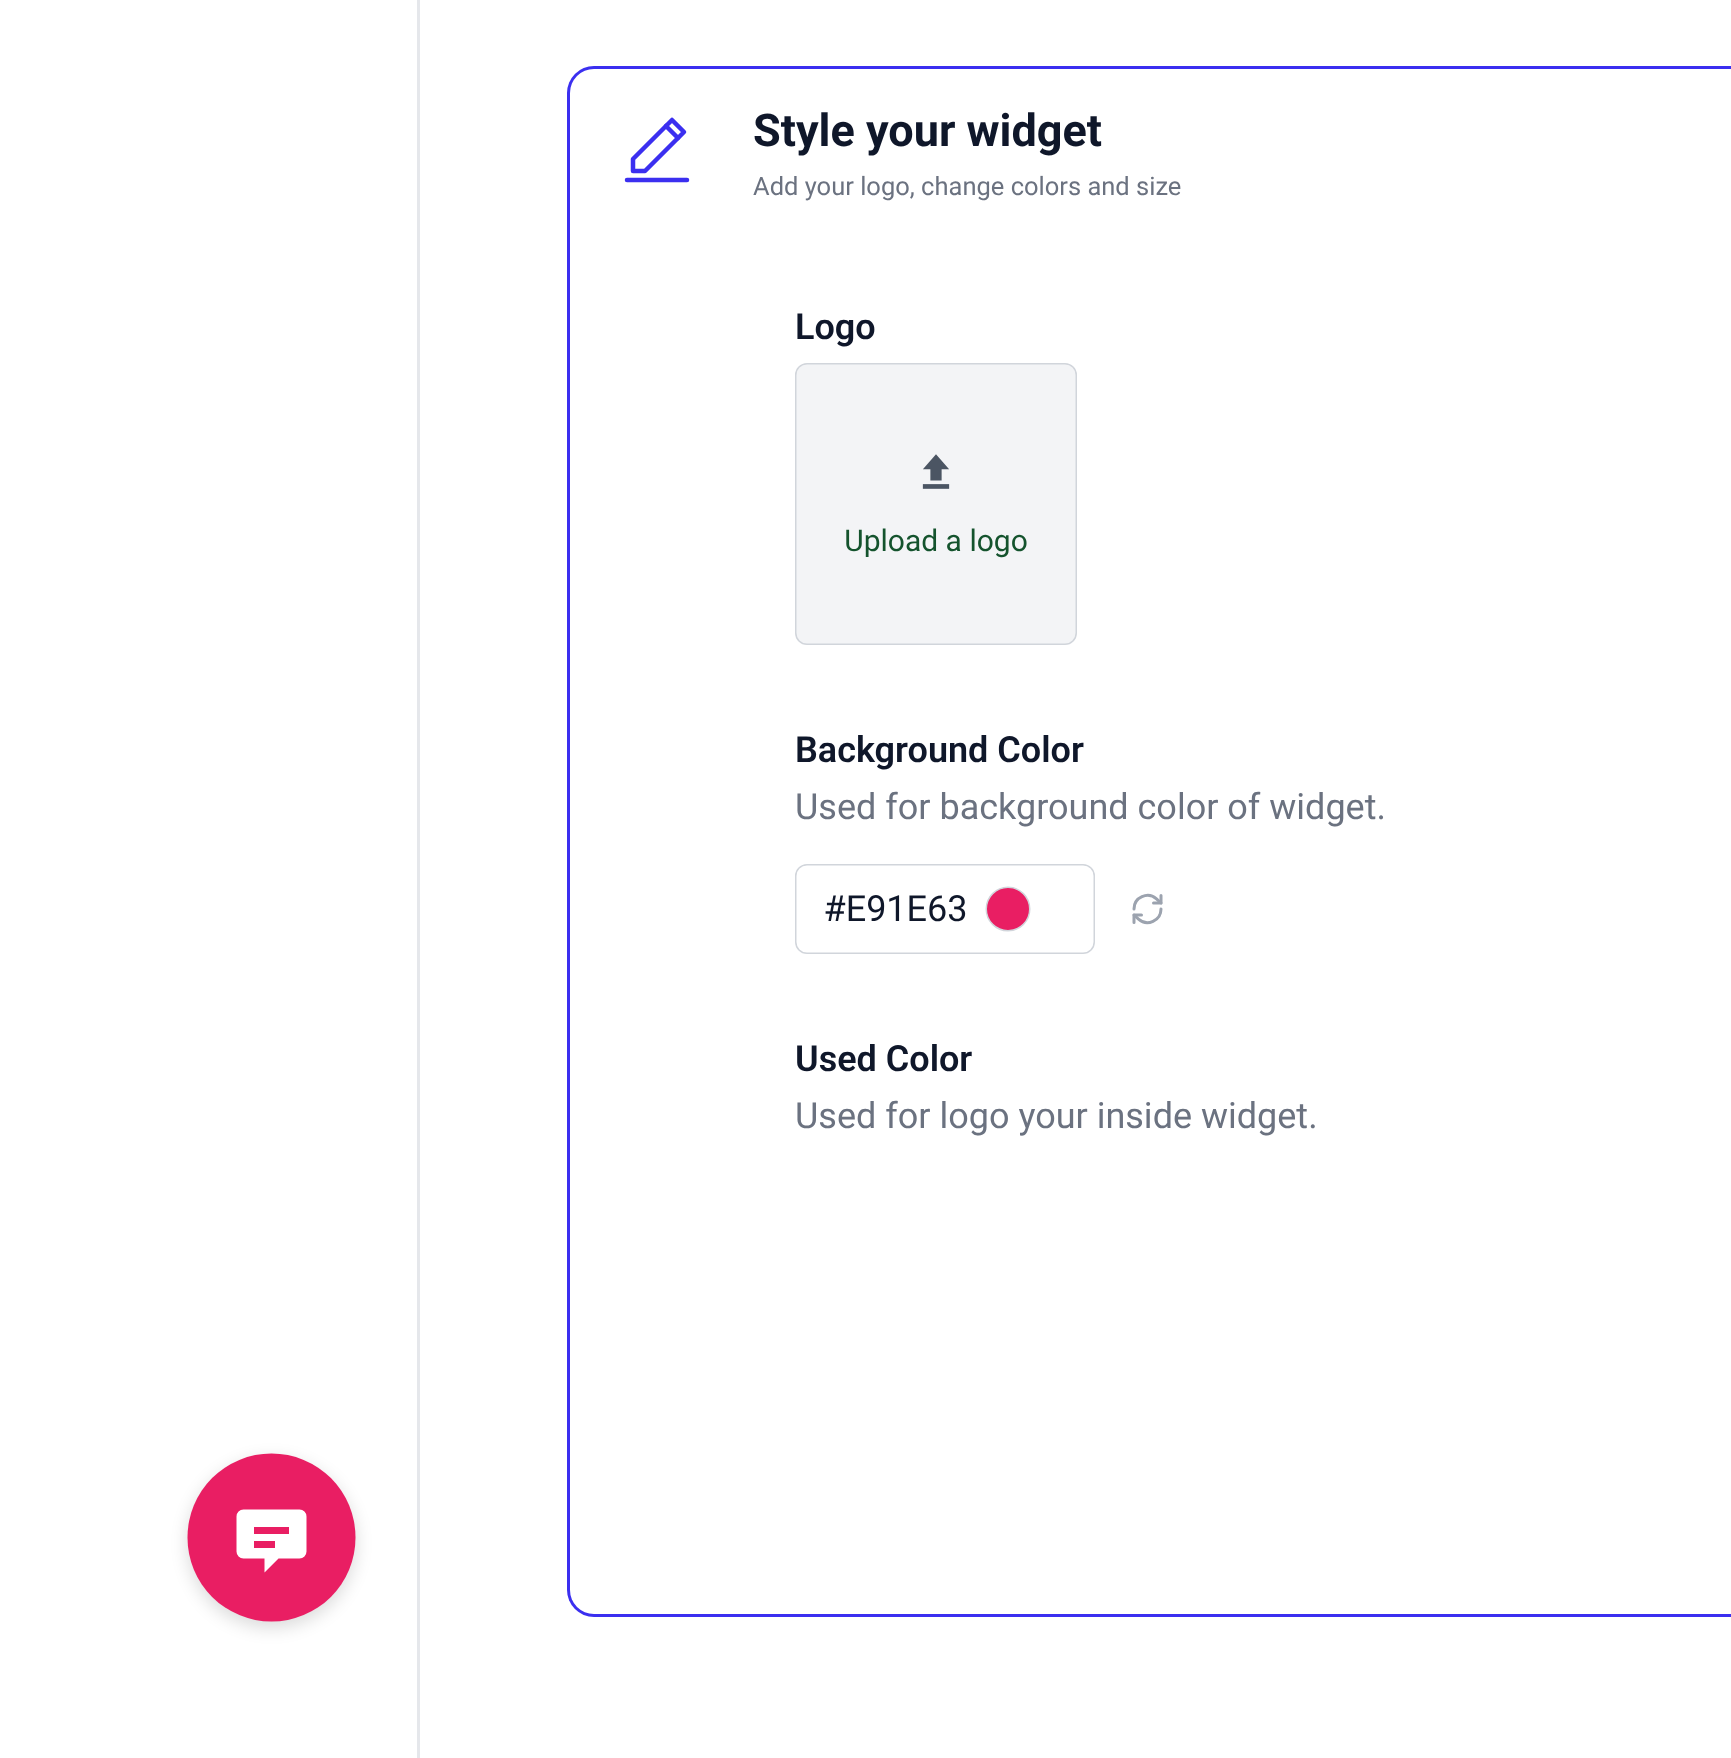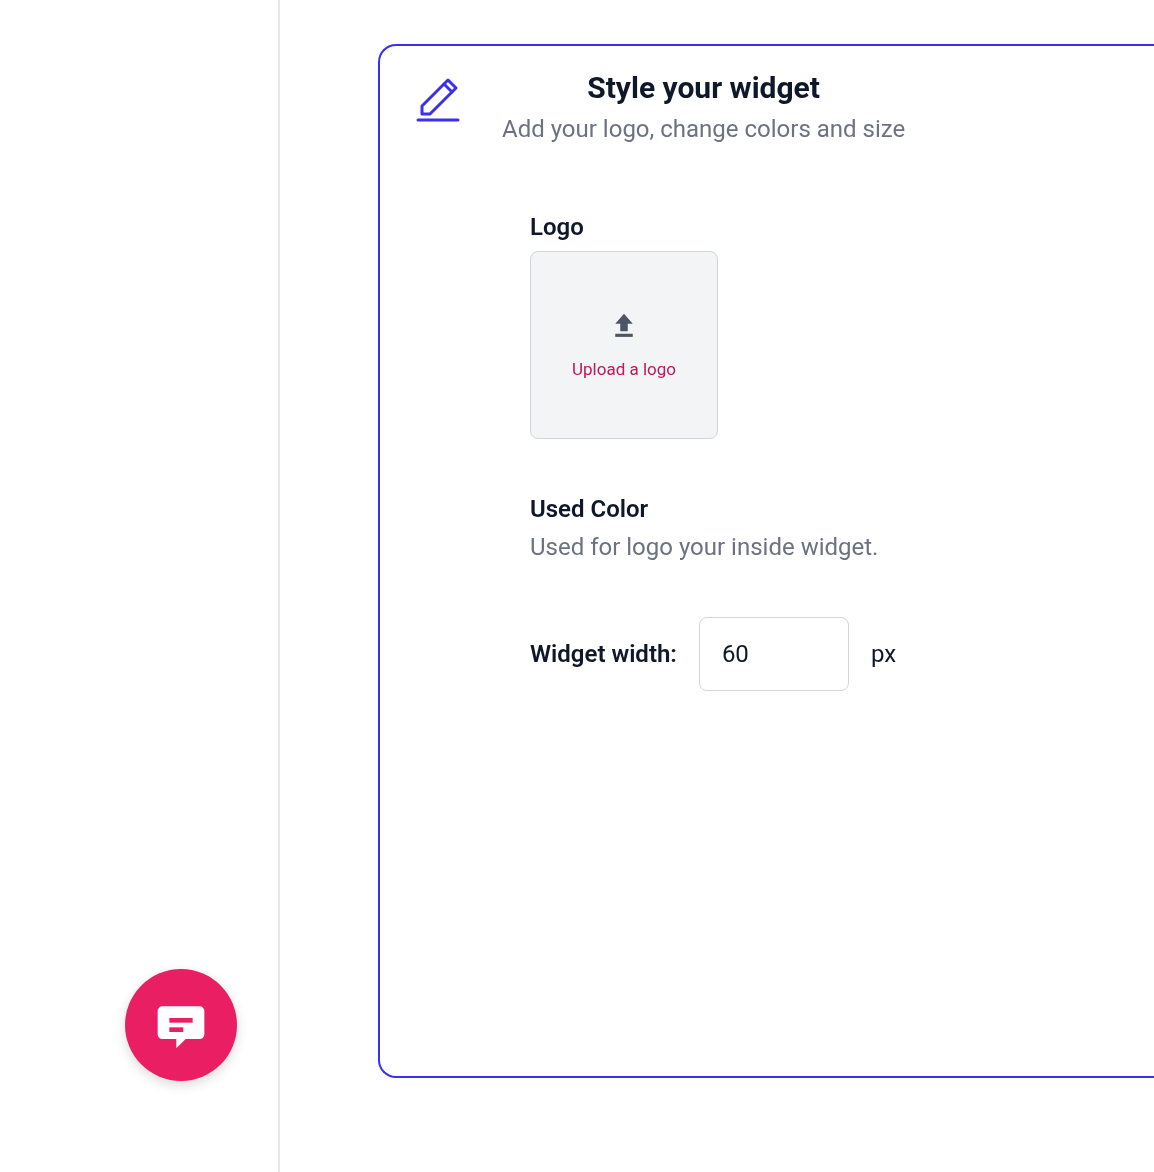--- a/index.html
+++ b/index.html
@@ -47,24 +47,23 @@
       display: flex;
       align-items: center;
       justify-content: center;
     }
     .panel-title {
       font-size: 30px;
       font-weight: 700;
       color: #0f172a;
       line-height: 1.2;
       margin-bottom: 8px;
-      text-align: center;
     }
     .panel-subtitle {
-      font-size: 24px;
+      font-size: 17px;
       color: #6b7280;
       line-height: 1.3;
     }
     .section-content {
       margin-left: 120px;
       margin-top: 68px;
     }
     .field-group {
       margin-bottom: 56px;
     }
@@ -89,22 +88,22 @@
       flex-direction: column;
       align-items: center;
       justify-content: center;
       cursor: pointer;
       gap: 14px;
     }
     .upload-icon {
       color: #4b5563;
     }
     .upload-text {
-      font-size: 17px;
-      color: #be185d;
+      font-size: 20px;
+      color: #14532d;
       text-align: left;
       line-height: 1.35;
       padding: 0 22px;
     }
     .color-row {
       display: flex;
       align-items: center;
       gap: 22px;
     }
     .color-input {
@@ -205,33 +204,44 @@
         <div class="upload-icon">
           <svg width="30" height="30" viewBox="0 0 24 24" fill="#4b5563">
             <path d="M12 3 L5 11 L9 11 L9 17 L15 17 L15 11 L19 11 Z"></path>
             <rect x="5" y="19" width="14" height="2.5"></rect>
           </svg>
         </div>
         <div class="upload-text">Upload a logo</div>
       </div>
     </div>
 
+    <div class="field-group">
+      <div class="field-label">Background Color</div>
+      <div class="field-description">Used for background color of widget.</div>
+      <div class="color-row">
+        <div class="color-input">
+          <span>#E91E63</span>
+          <span class="color-swatch" style="background:#E91E63"></span>
+        </div>
+        <button class="reset-button">
+          <svg width="24" height="24" viewBox="0 0 24 24" fill="none" stroke="#9ca3af" stroke-width="2">
+            <path d="M3 12a9 9 0 0 1 15-6.7L21 8" stroke-linecap="round"></path>
+            <path d="M21 3v5h-5" stroke-linecap="round" stroke-linejoin="round"></path>
+            <path d="M21 12a9 9 0 0 1-15 6.7L3 16" stroke-linecap="round"></path>
+            <path d="M3 21v-5h5" stroke-linecap="round" stroke-linejoin="round"></path>
+          </svg>
+        </button>
+      </div>
+    </div>
 
     <div class="field-group">
       <div class="field-label">Used Color</div>
       <div class="field-description">Used for logo your inside widget.</div>
     </div>
 
-    <div class="field-group">
-      <div class="width-row">
-        <span class="width-label">Widget width:</span>
-        <input class="width-input" type="text" value="60" style="">
-        <span class="width-unit">px</span>
-      </div>
-    </div>
 
   </div>
 </div>
 
 <div class="chat-fab" style="background:#E91E63">
   <svg width="56" height="56" viewBox="0 0 24 24" fill="#ffffff">
     <path d="M4 4h16a2 2 0 0 1 2 2v10a2 2 0 0 1-2 2H14l-4 4v-4H4a2 2 0 0 1-2-2V6a2 2 0 0 1 2-2z"></path>
     <rect x="7" y="9" width="10" height="2" fill="#E91E63"></rect>
     <rect x="7" y="13" width="6" height="2" fill="#E91E63"></rect>
   </svg>

